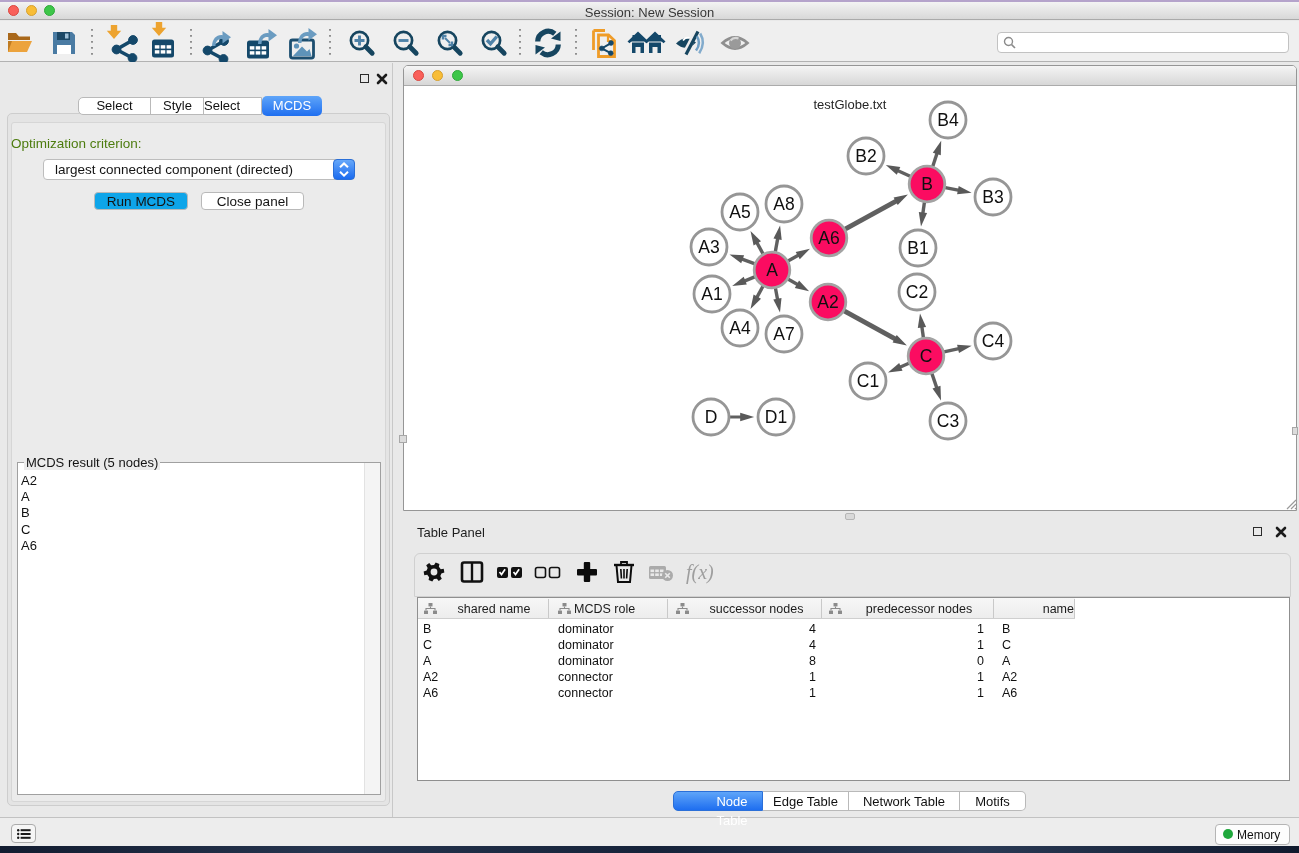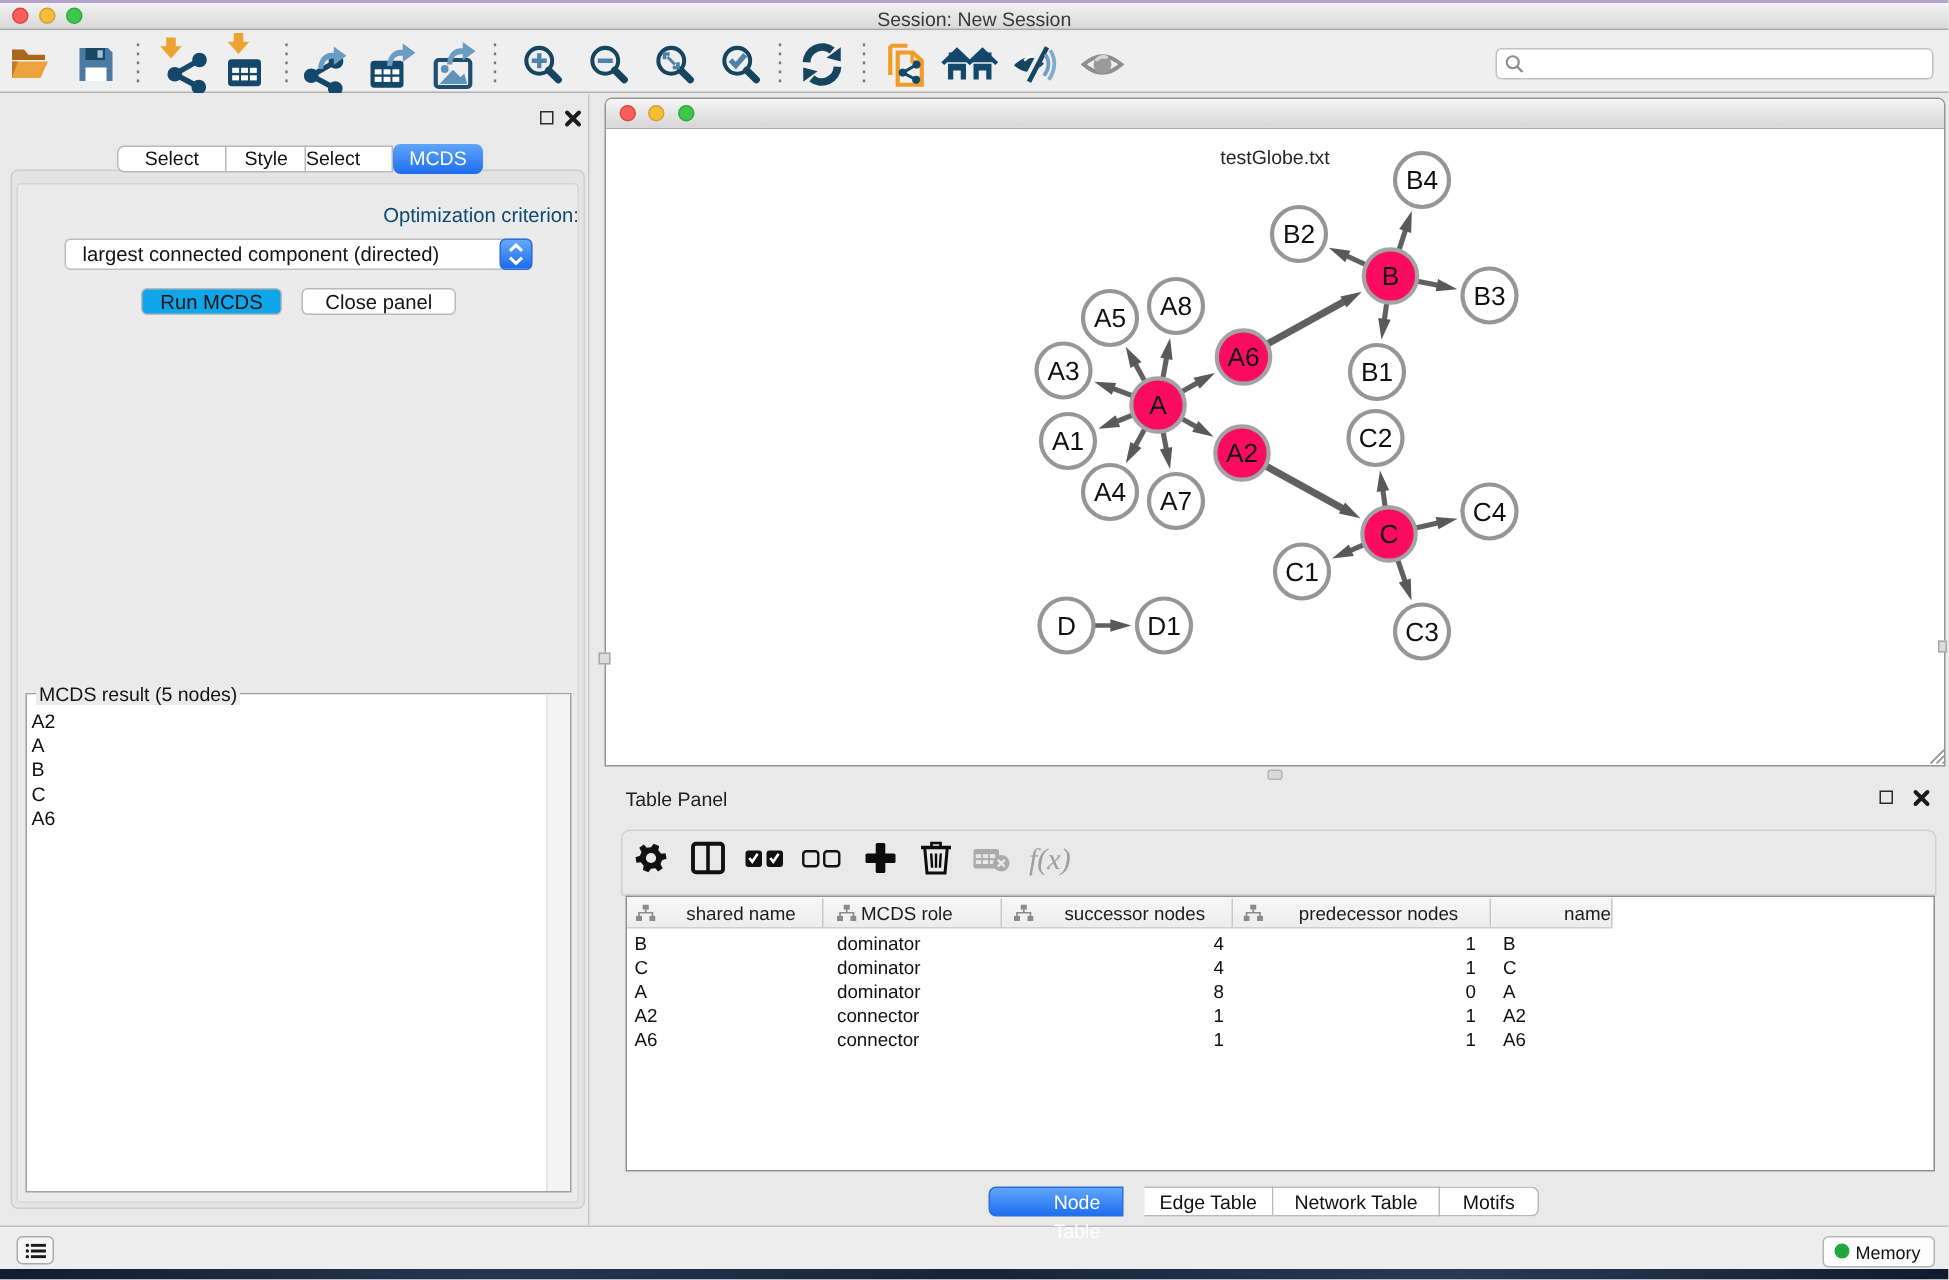--- a/index.html
+++ b/index.html
@@ -191,21 +191,21 @@
 <div class="abs" style="left:11px;top:122px;width:375px;height:680px;background:#ebebeb;border:1px solid #d6d6d6;border-radius:3px;"></div>
 
 <div class="abs" style="left:78px;top:97px;width:184px;height:18px;background:#fff;border:1px solid #b9b9b9;border-radius:5px 0 0 5px;"></div>
 <div class="abs" style="left:150px;top:97px;width:1px;height:18px;background:#b9b9b9;"></div>
 <div class="abs" style="left:203px;top:97px;width:1px;height:18px;background:#b9b9b9;"></div>
 <div class="abs" style="left:78px;top:97px;width:73px;height:18px;font-size:13px;text-align:center;line-height:17px;color:#111;">Select</div>
 <div class="abs" style="left:151px;top:97px;width:53px;height:18px;font-size:13px;text-align:center;line-height:17px;color:#111;">Style</div>
 <div class="abs" style="left:204px;top:97px;width:58px;height:18px;font-size:13px;text-align:left;line-height:17px;color:#111;">Select</div>
 <div class="abs" style="left:262px;top:96px;width:60px;height:20px;background:linear-gradient(#5fa5f9,#1e6ef0);border-radius:5px;font-size:13px;text-align:center;line-height:19px;color:#fff;">MCDS</div>
 
-<div class="abs" style="left:11px;top:136px;width:375px;text-align:right;font-size:13.5px;color:#0c4a6e;">Optimization criterion:</div>
+<div class="abs" style="left:11px;top:136px;width:375px;text-align:left;font-size:13.5px;color:#4d7c0f;">Optimization criterion:</div>
 <div class="abs" style="left:43px;top:159px;width:312px;height:21px;background:#fff;border:1px solid #bdbdbd;border-radius:4px;"></div>
 <div class="abs" style="left:55px;top:162px;font-size:13.5px;color:#141414;text-align:center;">largest connected component (directed)</div>
 <div class="abs" style="left:333px;top:159px;width:22px;height:21px;background:linear-gradient(#66a8fa,#1b6bef);border-radius:4px;border:1px solid #2a6fd8;"></div>
 <svg class="abs" style="left:337px;top:162px;" width="14" height="15" viewBox="0 0 14 15">
     <path d="M3,5.2 L7,1.4 L11,5.2" stroke="#fff" stroke-width="2" fill="none"></path>
     <path d="M3,9.8 L7,13.6 L11,9.8" stroke="#fff" stroke-width="2" fill="none"></path>
   </svg>
 
 <div class="abs" style="left:94px;top:192px;width:94px;height:18px;background:#0ea5e9;border:1px solid #b9b9b9;border-radius:4px;font-size:13.5px;text-align:center;line-height:17px;color:#141414;">Run MCDS</div>
 <div class="abs" style="left:201px;top:192px;width:103px;height:18px;background:#fff;border:1px solid #b9b9b9;border-radius:4px;font-size:13.5px;text-align:center;line-height:17px;color:#141414;">Close panel</div>
@@ -438,16 +438,16 @@
 <div class="abs" style="left:692px;top:602px;width:129px;text-align:center;font-size:12.5px;color:#1c1c1c;">successor nodes</div>
 <div class="abs" style="left:845px;top:602px;width:148px;text-align:center;font-size:12.5px;color:#1c1c1c;">predecessor nodes</div>
 <div class="abs" style="left:994px;top:602px;width:80px;text-align:right;font-size:12.5px;color:#1c1c1c;">name</div>
 
 <div class="abs" style="left:423px;top:622px;font-size:12.5px;color:#111;line-height:15.9px;">B<br>C<br>A<br>A2<br>A6</div>
 <div class="abs" style="left:558px;top:622px;font-size:12.5px;color:#111;line-height:15.9px;">dominator<br>dominator<br>dominator<br>connector<br>connector</div>
 <div class="abs" style="left:700px;top:622px;width:116px;text-align:right;font-size:12.5px;color:#111;line-height:15.9px;">4<br>4<br>8<br>1<br>1</div>
 <div class="abs" style="left:860px;top:622px;width:124px;text-align:right;font-size:12.5px;color:#111;line-height:15.9px;">1<br>1<br>0<br>1<br>1</div>
 <div class="abs" style="left:1002px;top:622px;font-size:12.5px;color:#111;line-height:15.9px;">B<br>C<br>A<br>A2<br>A6</div>
 
-<div class="abs" style="left:659px;top:791px;width:90px;height:20px;background:linear-gradient(#5fa5f9,#1e6ef0);border:1px solid #2a6fd8;border-radius:5px 0 0 5px;font-size:13px;color:#fff;text-align:center;line-height:19px;padding-left:28px;">Node Table</div>
+<div class="abs" style="left:673px;top:791px;width:90px;height:20px;background:linear-gradient(#5fa5f9,#1e6ef0);border:1px solid #2a6fd8;border-radius:5px 0 0 5px;font-size:13px;color:#fff;text-align:center;line-height:19px;padding-left:28px;">Node Table</div>
 <div class="abs" style="left:763px;top:791px;width:86px;height:20px;background:#fff;border:1px solid #b9b9b9;border-left:none;font-size:13px;color:#111;text-align:center;line-height:19px;">Edge Table</div>
 <div class="abs" style="left:849px;top:791px;width:111px;height:20px;background:#fff;border:1px solid #b9b9b9;border-left:none;font-size:13px;color:#111;text-align:center;line-height:19px;">Network Table</div>
 <div class="abs" style="left:960px;top:791px;width:66px;height:20px;background:#fff;border:1px solid #b9b9b9;border-left:none;border-radius:0 5px 5px 0;font-size:13px;color:#111;text-align:center;line-height:19px;">Motifs</div>
 
 </body></html>

